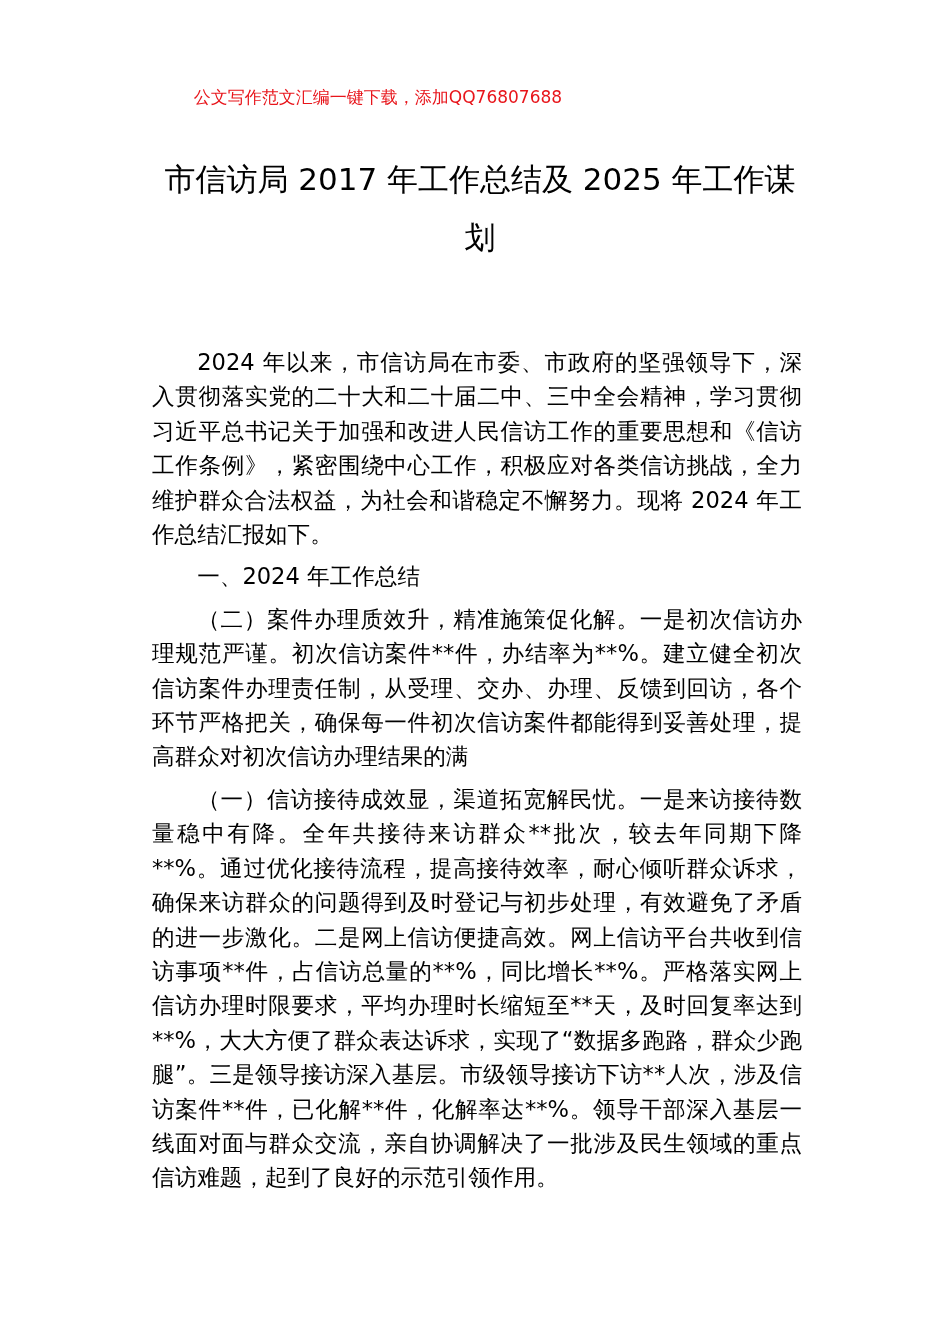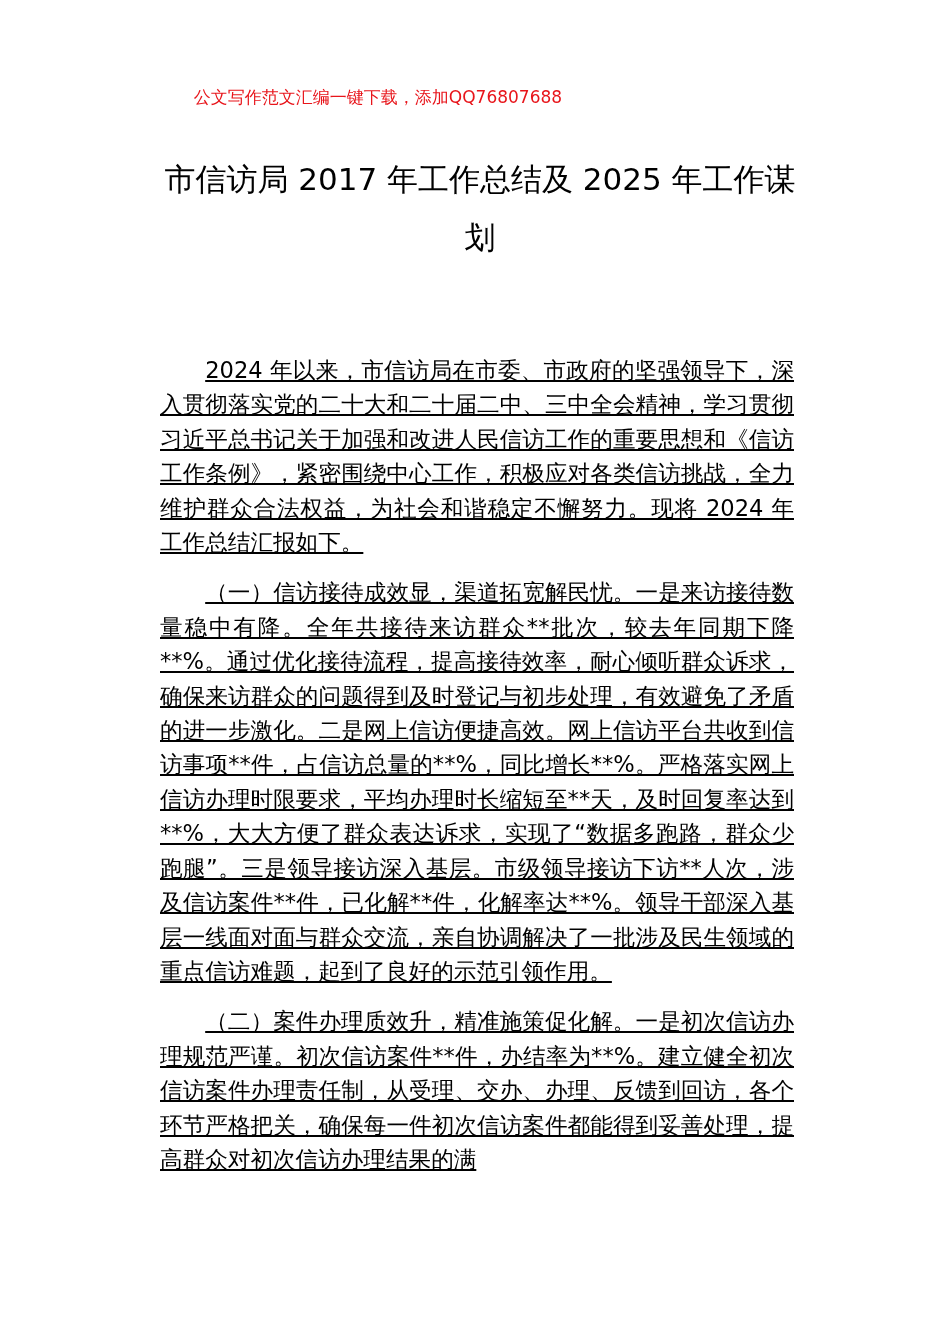--- a/index.html
+++ b/index.html
@@ -40,32 +40,32 @@
     .doc-body {
       position: absolute;
       top: 337px;
       left: 144px;
       width: 666px;
       font-size: 22.6px;
       line-height: 34.4px;
       text-align: justify;
     }
     .doc-body p {
-      margin: 16px;
+      margin: 8px;
       text-indent: 2em;
-      text-decoration: underline;
     }
   </style>
 </head>
 <body>
 
 <div class="header-note">公文写作范文汇编一键下载，添加QQ76807688</div>
 
 <div class="doc-title">
   <span class="t-line">市信访局 2017 年工作总结及 2025 年工作谋</span>
   <span class="t-line">划</span>
 </div>
 
 <div class="doc-body">
   <p>2024 年以来，市信访局在市委、市政府的坚强领导下，深入贯彻落实党的二十大和二十届二中、三中全会精神，学习贯彻习近平总书记关于加强和改进人民信访工作的重要思想和《信访工作条例》，紧密围绕中心工作，积极应对各类信访挑战，全力维护群众合法权益，为社会和谐稳定不懈努力。现将 2024 年工作总结汇报如下。</p>
+  <p>一、2024 年工作总结</p>
+  <p>（二）案件办理质效升，精准施策促化解。一是初次信访办理规范严谨。初次信访案件**件，办结率为**%。建立健全初次信访案件办理责任制，从受理、交办、办理、反馈到回访，各个环节严格把关，确保每一件初次信访案件都能得到妥善处理，提高群众对初次信访办理结果的满</p>
   <p>（一）信访接待成效显，渠道拓宽解民忧。一是来访接待数量稳中有降。全年共接待来访群众**批次，较去年同期下降**%。通过优化接待流程，提高接待效率，耐心倾听群众诉求，确保来访群众的问题得到及时登记与初步处理，有效避免了矛盾的进一步激化。二是网上信访便捷高效。网上信访平台共收到信访事项**件，占信访总量的**%，同比增长**%。严格落实网上信访办理时限要求，平均办理时长缩短至**天，及时回复率达到**%，大大方便了群众表达诉求，实现了“数据多跑路，群众少跑腿”。三是领导接访深入基层。市级领导接访下访**人次，涉及信访案件**件，已化解**件，化解率达**%。领导干部深入基层一线面对面与群众交流，亲自协调解决了一批涉及民生领域的重点信访难题，起到了良好的示范引领作用。</p>
-  <p>（二）案件办理质效升，精准施策促化解。一是初次信访办理规范严谨。初次信访案件**件，办结率为**%。建立健全初次信访案件办理责任制，从受理、交办、办理、反馈到回访，各个环节严格把关，确保每一件初次信访案件都能得到妥善处理，提高群众对初次信访办理结果的满</p>
 </div>
 
 </body></html>

